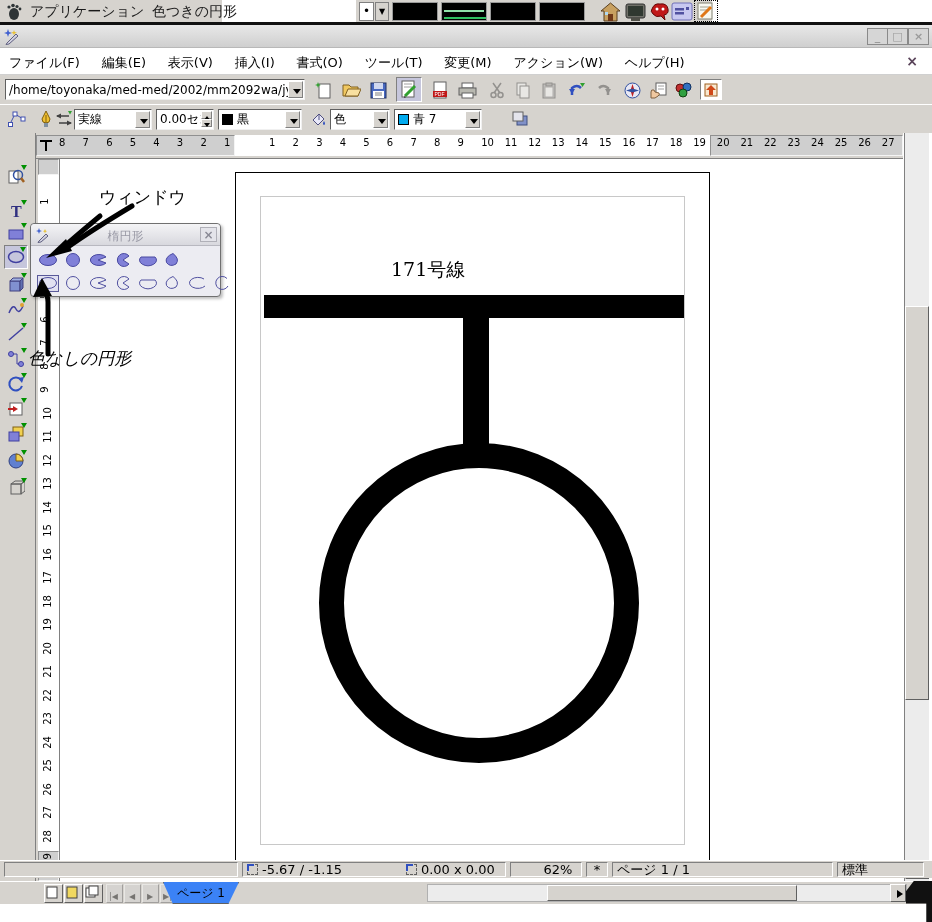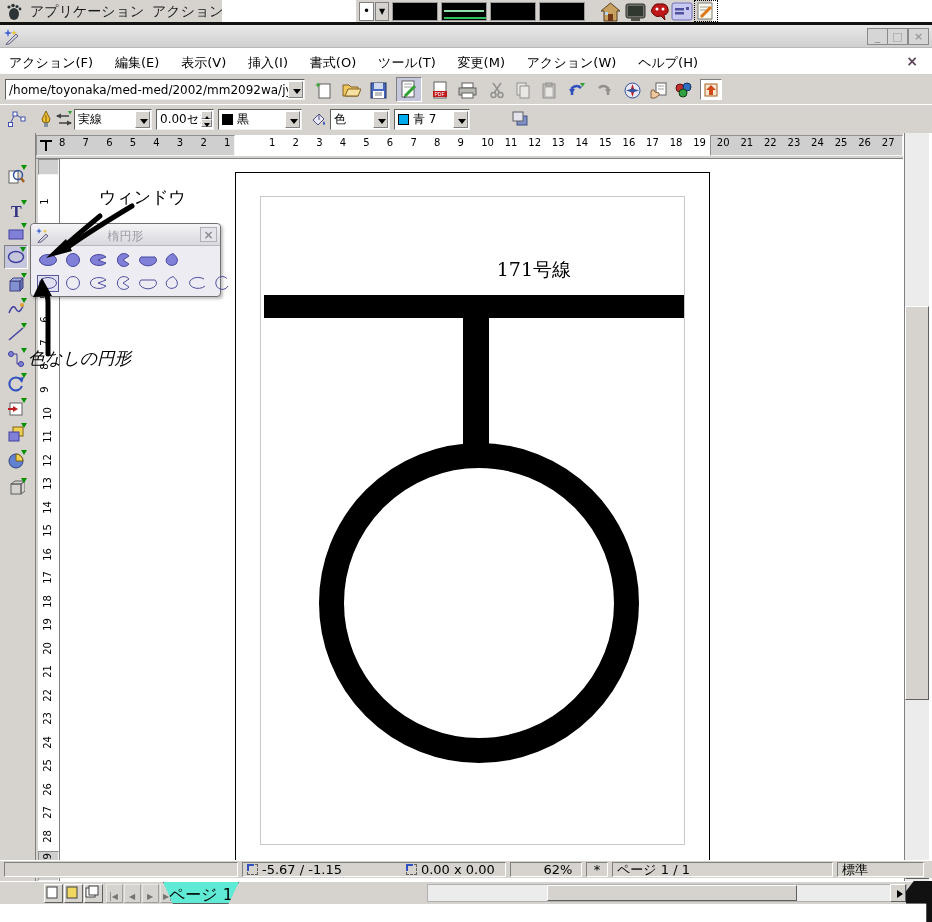--- a/index.html
+++ b/index.html
@@ -43,21 +43,21 @@
   #vruler { left:36px; top:159px; width:24px; height:722px; background:#d6d3ce; overflow:hidden; border-right:1px solid #808080; }
   #vruler .zone { position:absolute; left:2px; width:21px; }
   .vnum { position:absolute; font-size:10px; left:5px; transform:rotate(-90deg); }
   #toolcol { left:0; top:133px; width:36px; height:748px; background:#d6d3ce; border-right:1px solid #808080; }
   .flyout { position:absolute; right:1px; top:1px; width:0; height:0; border:3px solid transparent; border-top:5px solid #009000; }
   .pressed { background:#c6c6dc !important; border:1px solid; border-color:#808080 #fff #fff #808080 !important; }
   
   #canvas { left:61px; top:159px; width:842px; height:722px; background:#fff; overflow:hidden; }
   #page { position:absolute; left:174px; top:13px; width:475px; height:697px; border:1px solid #000; background:#fff; }
   #pagemargin { position:absolute; left:24px; top:23px; right:24px; bottom:23px; border:1px solid #c8c8c8; }
-  #roadlabel { position:absolute; left:155px; top:84px; width:180px; text-align:right; font-family:"DejaVu Serif","Liberation Serif",serif; font-size:19px; }
+  #roadlabel { position:absolute; left:155px; top:84px; width:180px; text-align:left; font-family:"DejaVu Serif","Liberation Serif",serif; font-size:19px; }
   #hbar { position:absolute; left:28px; top:122px; width:420px; height:23px; background:#000; }
   #vbar { position:absolute; left:227px; top:144px; width:26px; height:130px; background:#000; }
   #ring { position:absolute; left:83px; top:270px; width:320px; height:320px; border:25px solid #000; border-radius:50%; }
   
   .sbtn { position:absolute; width:24px; height:16px; background:#d6d3ce; border:1px solid; border-color:#fff #606060 #606060 #fff; }
   .sbtn:after { content:""; position:absolute; border:4px solid transparent; }
   .arr-up:after { left:7px; top:3px; border-bottom:6px solid #000; }
   .arr-dn:after { left:7px; top:6px; border-top:6px solid #000; }
   .arr-l { width:16px !important; height:18px; } .arr-l:after { left:3px; top:5px; border-right:6px solid #000; }
   .arr-r { width:16px !important; height:18px; } .arr-r:after { left:6px; top:5px; border-left:6px solid #000; }
@@ -70,21 +70,21 @@
   #palette-close { position:absolute; right:3px; top:3px; width:17px; height:15px; color:#8a8a96; font-size:12px; font-weight:bold; text-align:center; line-height:14px; border:1px solid #b0b0b8; background:#e4e4ea; }
   .prow { position:absolute; left:6px; height:20px; display:flex; gap:3px; align-items:center; }
   .pshape { width:22px; height:17px; display:flex; align-items:center; justify-content:center; }
   .selbox { border:1px solid #5a5a9a; background:#e0e0f0; }
   
   #anno-svg { left:0px; top:150px; width:260px; height:260px; z-index:6; pointer-events:none; }
   .annotext { position:absolute; font-size:17px; color:#000; z-index:6; white-space:nowrap; }
   
   #tabrow { left:0; top:881px; width:932px; height:23px; background:#d6d3ce; border-top:1px solid #fff; }
   .modebtn { position:absolute; top:2px; width:19px; height:19px; background:#d6d3ce; border:1px solid; border-color:#fff #606060 #606060 #fff; }
-  #pagetab { position:absolute; left:163px; top:0px; width:76px; height:22px; background:#5eead4; border:1px solid #606060; border-top:none; clip-path:polygon(0 0,100% 0,86% 100%,13% 100%); text-align:center; font-size:16px; padding-top:3px; }
+  #pagetab { position:absolute; left:163px; top:0px; width:76px; height:22px; background:#3b82f6; border:1px solid #606060; border-top:none; clip-path:polygon(0 0,100% 0,86% 100%,13% 100%); text-align:center; font-size:12px; padding-top:3px; }
   #htrack { position:absolute; left:427px; top:2px; width:480px; height:18px; background:#ececec; border:1px solid #b0b0b0; }
   #hthumb { position:absolute; left:119px; top:0px; width:250px; height:16px; background:#d6d3ce; border:1px solid; border-color:#fff #606060 #606060 #fff; }
   #grip { position:absolute; right:0; top:0; width:26px; height:41px; background:#111; clip-path:polygon(100% 0,100% 100%,78% 100%,78% 55%,0 55%,0 25%,30% 0); z-index:7; }
   
   #statusbar { left:0; top:860px; width:932px; height:18px; background:#d6d3ce; border-top:1px solid #fff; font-size:13px; }
   .scell { position:absolute; top:1px; height:15px; border:1px solid; border-color:#808080 #fff #fff #808080; padding:0 4px; display:flex; align-items:center; gap:4px; overflow:hidden; white-space:nowrap; }
   .dashicon { width:11px; height:11px; border:1px dashed #606060; position:relative; flex:none; }
   .dashicon:before { content:""; position:absolute; left:-1px; top:-1px; width:5px; height:5px; border-left:2px solid #3050c0; border-top:2px solid #3050c0; }
 </style>
 </head>
@@ -94,21 +94,21 @@
   <div class="seg" style="left:0;width:222px;"></div>
   <div class="seg" style="left:356px;width:356px;"></div>
   <svg class="abs" style="left:5px;top:3px;" width="18" height="18" viewBox="0 0 18 18">
     <ellipse cx="9" cy="11" rx="5" ry="6" fill="#2e3436"></ellipse>
     <circle cx="4" cy="4" r="1.6" fill="#2e3436"></circle>
       <circle cx="8" cy="2.5" r="1.8" fill="#2e3436"></circle>
     <circle cx="12" cy="3.5" r="1.6" fill="#2e3436"></circle>
       <circle cx="15" cy="6" r="1.4" fill="#2e3436"></circle>
   </svg>
   <span class="panelmenu" style="left:30px;">アプリケーション</span>
-  <span class="panelmenu" style="left:152px;">アクション</span>
+  <span class="panelmenu" style="left:152px;">色つきの円形</span>
   <div class="abs" style="left:359px;top:2px;width:15px;height:19px;background:#fff;border:1px solid #808080;text-align:center;line-height:17px;">•</div>
   <div class="abs" style="left:375px;top:2px;width:14px;height:19px;background:#d6d3ce;border:1px solid #808080;text-align:center;font-size:8px;line-height:18px;">▼</div>
   <div class="thumb" style="left:392px;"></div>
   <div class="thumb" style="left:441px;">
     <div style="position:absolute;left:2px;top:7px;width:40px;height:2px;background:#8fe0a8;"></div>
     <div style="position:absolute;left:2px;top:14px;width:42px;height:2px;background:#2fc060;"></div>
   </div>
   <div class="thumb" style="left:490px;"></div>
   <div class="thumb" style="left:539px;"></div>
   <svg class="abs" style="left:600px;top:2px;" width="21" height="20" viewBox="0 0 21 20">
@@ -148,21 +148,21 @@
     <polygon points="4,1 5,4 8,5 5,6 4,9 3,6 0,5 3,4" fill="#4060d0"></polygon>
     <polygon points="10,2 10.7,4 13,4.7 10.7,5.4 10,7.5 9.3,5.4 7,4.7 9.3,4" fill="#e8c030"></polygon>
     <path d="M3,15 L12,6 L14,8 L5,16 L2,16.5 Z" fill="#d0d0e0" stroke="#606080"></path>
   </svg>
   <div class="winbtn" style="right:44px;">_</div>
   <div class="winbtn" style="right:24px;">□</div>
   <div class="winbtn" style="right:3px;">×</div>
 </div>
 
 <div id="menubar" class="abs">
-  <span class="menuitem">アクション(F)</span>
+  <span class="menuitem">ファイル(F)</span>
   <span class="menuitem">編集(E)</span>
   <span class="menuitem">表示(V)</span>
   <span class="menuitem">挿入(I)</span>
   <span class="menuitem">書式(O)</span>
   <span class="menuitem">ツール(T)</span>
   <span class="menuitem">変更(M)</span>
   <span class="menuitem">アクション(W)</span>
   <span class="menuitem">ヘルプ(H)</span>
   <span class="abs" style="right:14px;top:5px;color:#5a445a;font-weight:bold;font-size:14px;">×</span>
 </div>
@@ -325,21 +325,21 @@
     <svg class="icon" width="17" height="17" viewBox="0 0 17 17">
       <path d="M3,9 L9,3 L14,8 L8,14 Z" fill="#e8e8f8" stroke="#505080"></path>
       <path d="M9,3 L9,9" stroke="#505080"></path>
       <path d="M14,10 Q16,13 14,14 Q12,13 14,10" fill="#3050c0"></path>
     </svg>
   </div>
   <div class="combo" style="left:330px;width:60px;">
     <span>色</span>
     <div class="drop"></div>
   </div>
-  <div class="combo" style="left:394px;width:76px;">
+  <div class="combo" style="left:394px;width:88px;">
     <span class="swatch" style="background-color: rgb(0, 170, 238);"></span>
     <span>青 7</span>
     <div class="drop"></div>
   </div>
   <div class="tbtn" style="left:508px;top:2px;">
     <svg class="icon" width="17" height="16" viewBox="0 0 17 16">
       <rect x="5" y="5" width="10" height="9" fill="#8090c8" stroke="#405080"></rect>
       <rect x="1" y="1" width="10" height="9" fill="#e4e4ec" stroke="#606060"></rect>
     </svg>
   </div>

